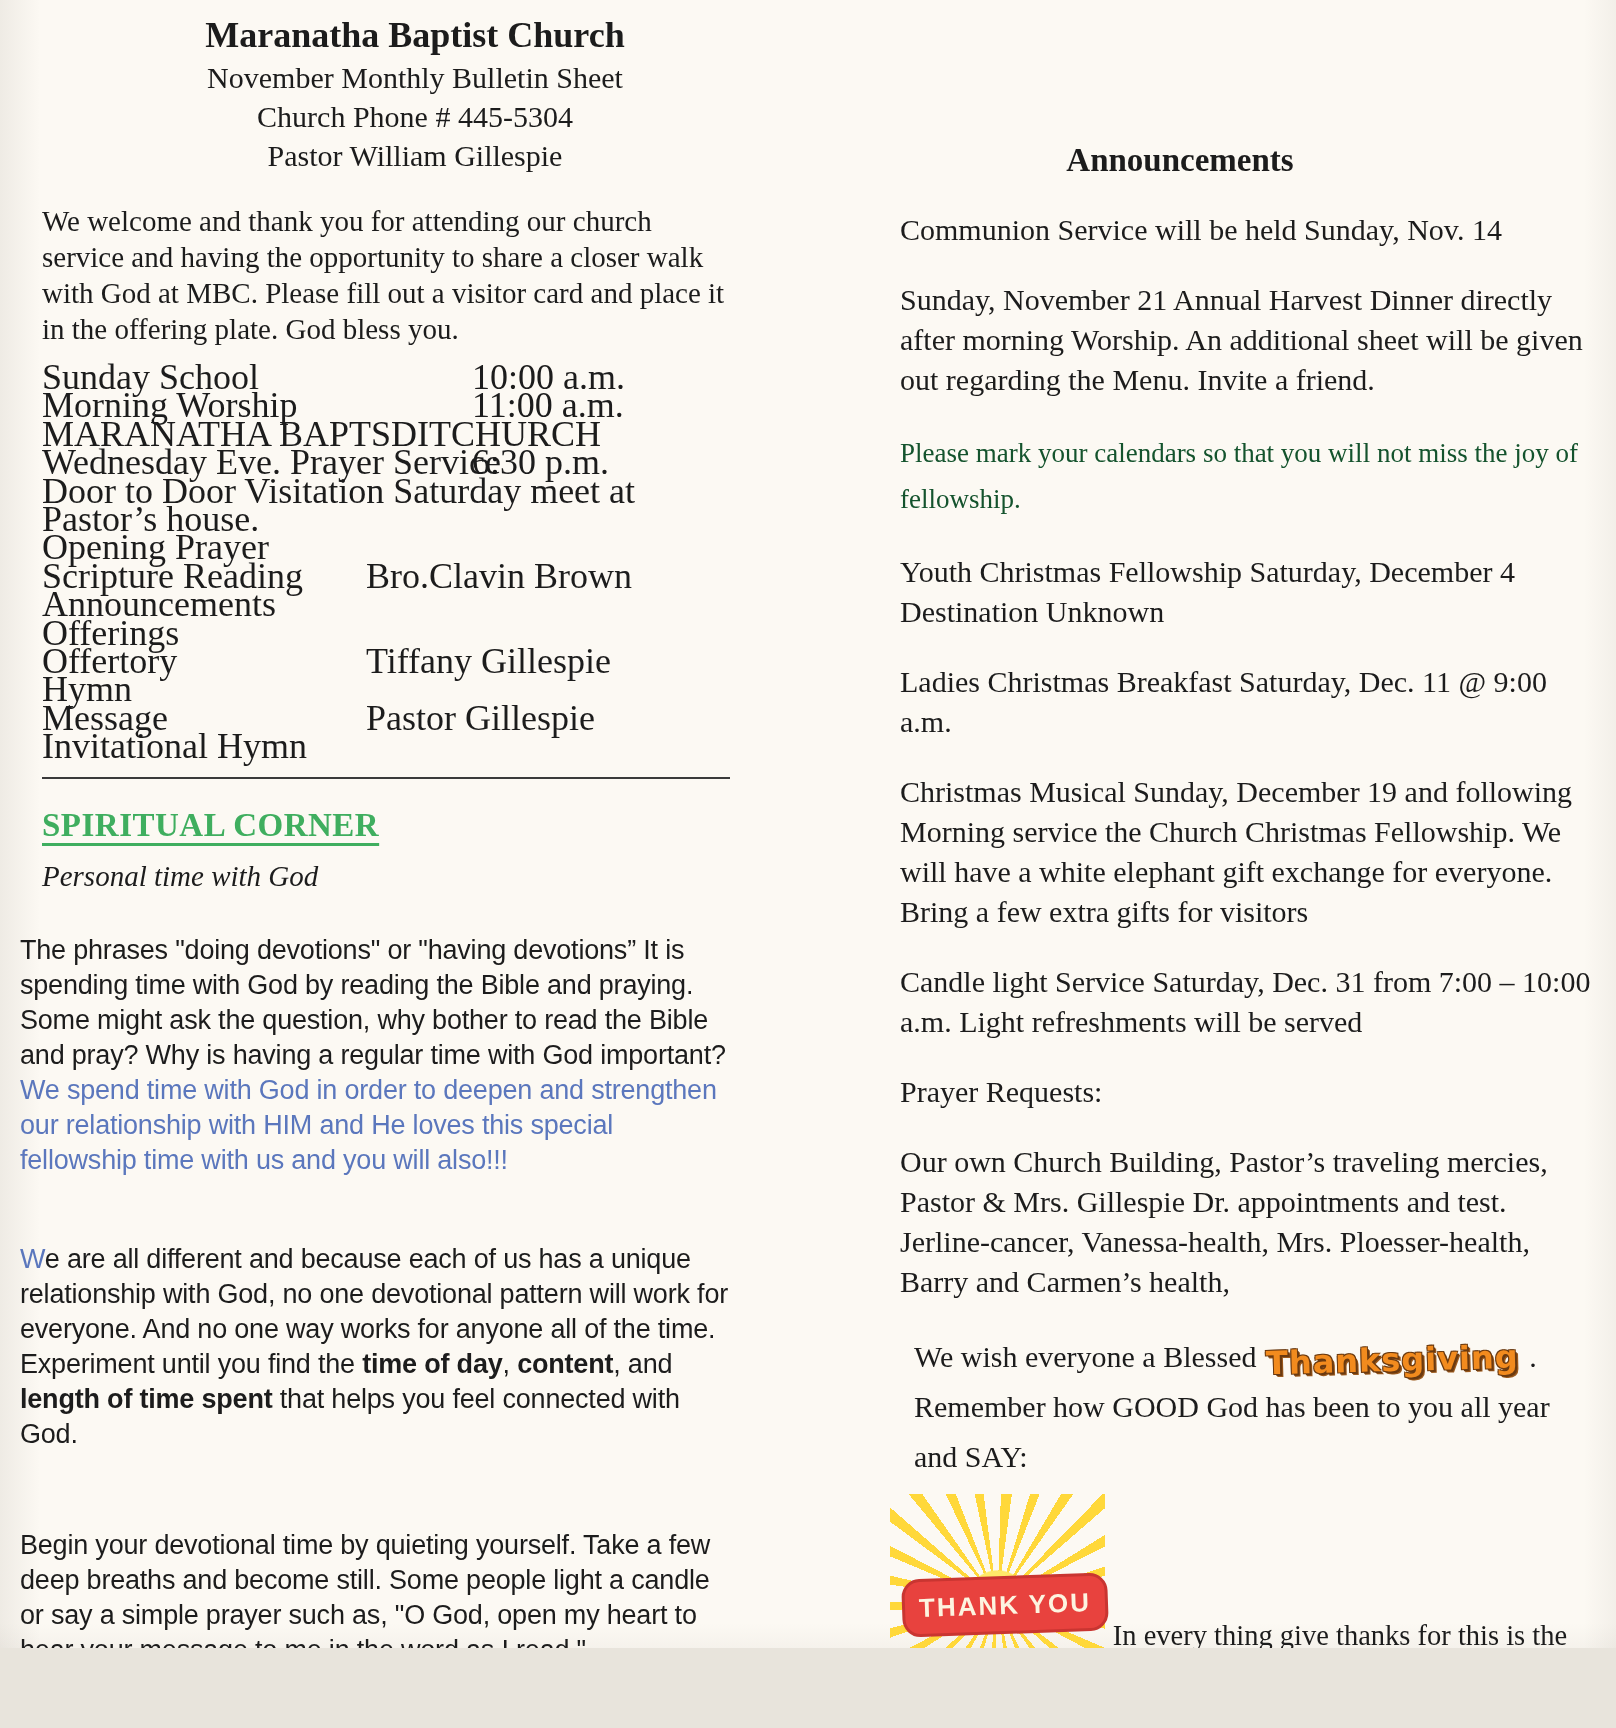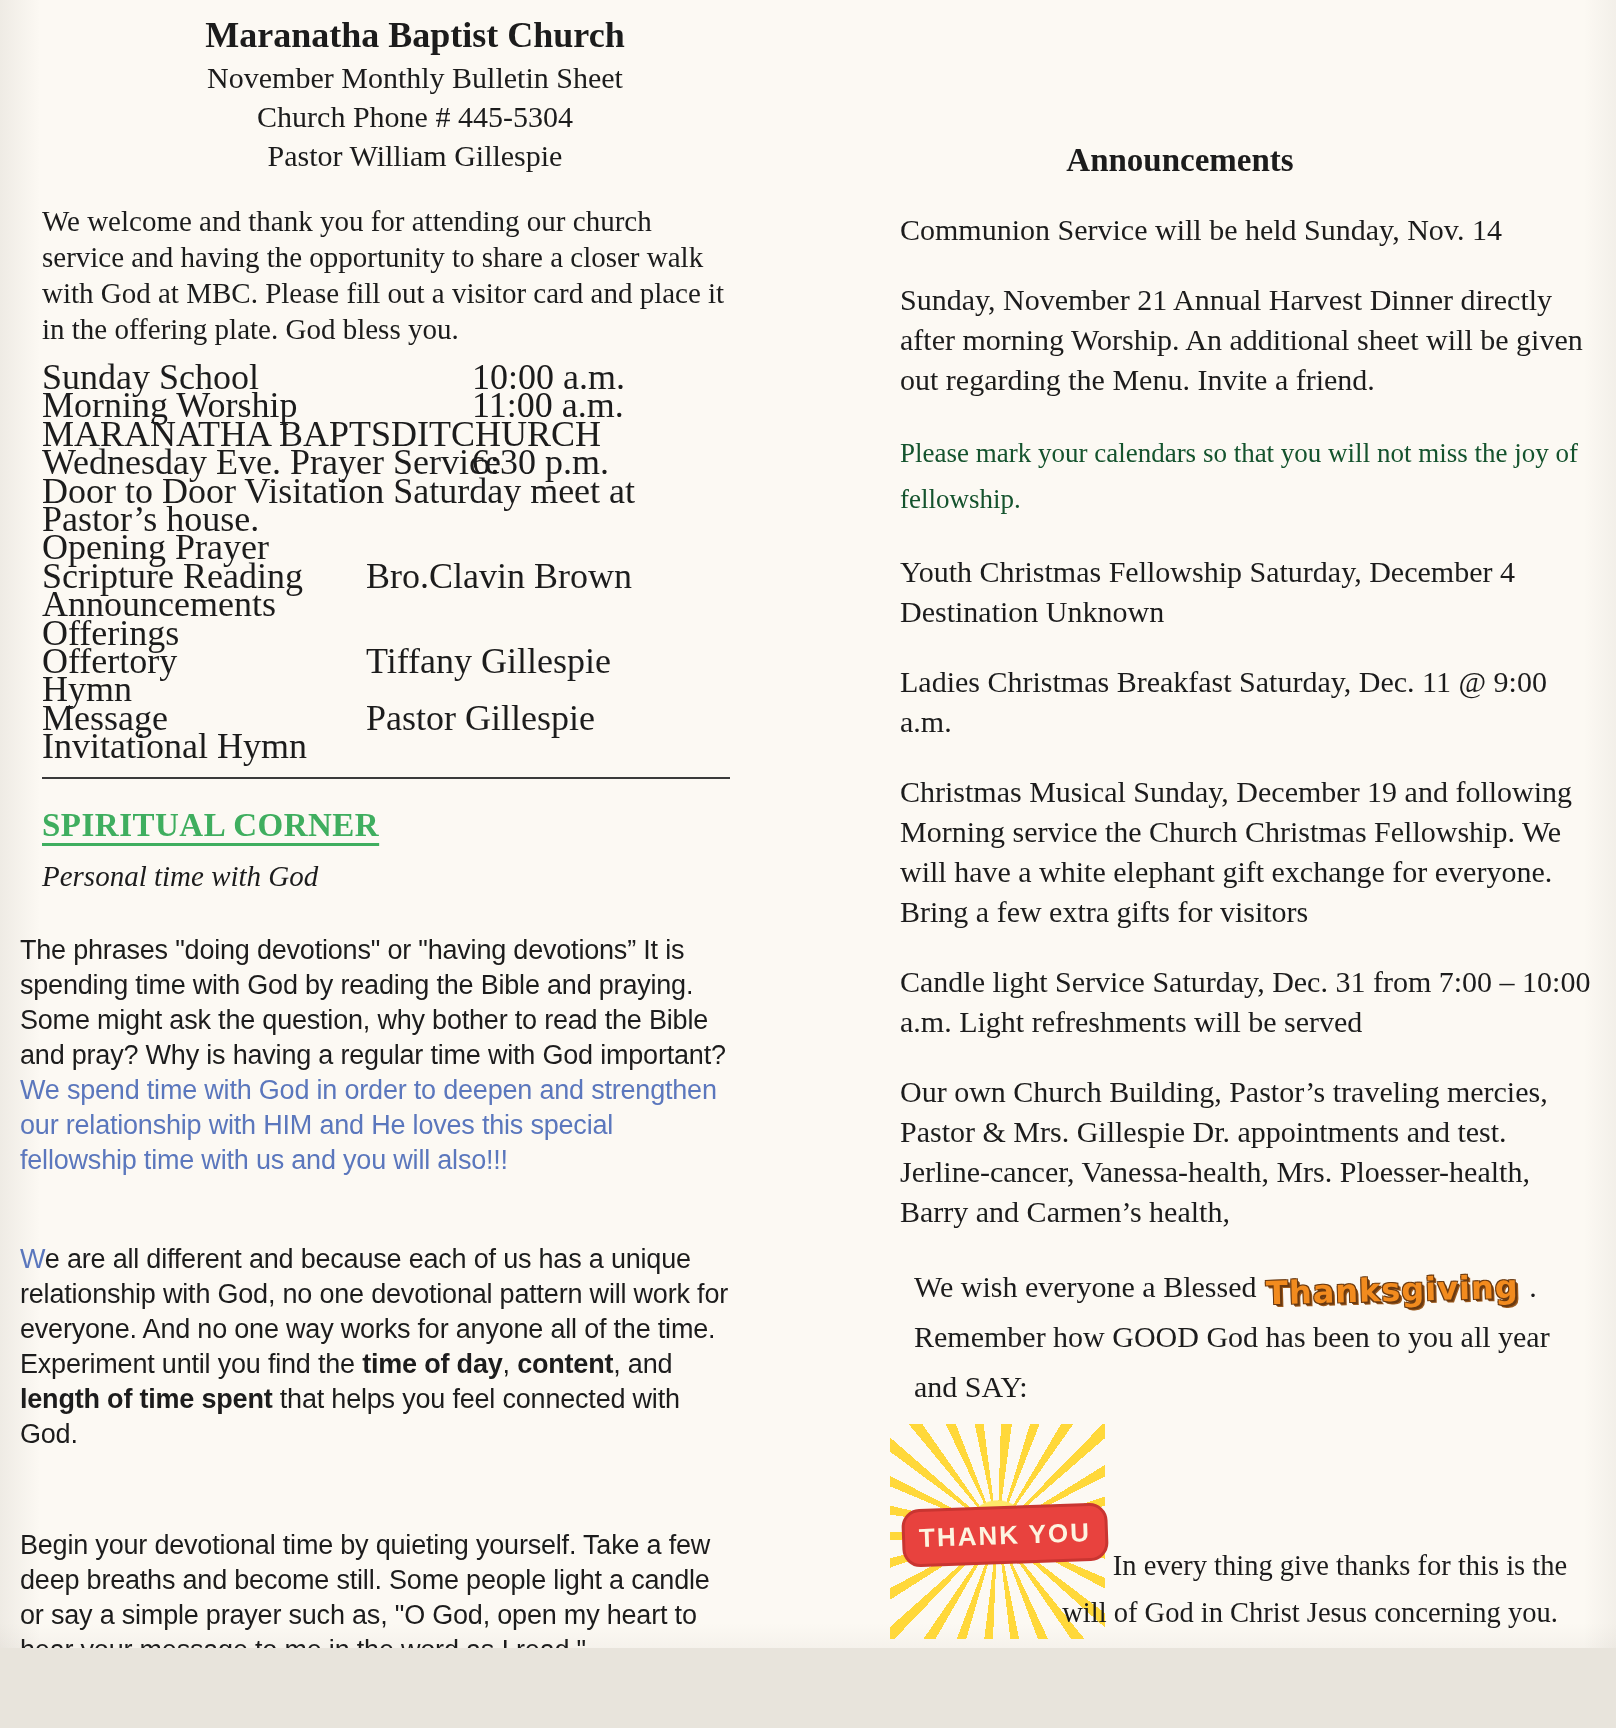--- a/index.html
+++ b/index.html
@@ -161,20 +161,21 @@
 
     <div class="ann-head">Announcements</div>
 
     <p class="ritem">Communion Service will be held Sunday, Nov. 14</p>
     <p class="ritem">Sunday, November 21 Annual Harvest Dinner directly after morning Worship.  An additional sheet will be given out regarding the Menu.  Invite a friend.</p>
     <p class="ritem red">Please mark your calendars so that you will not miss the joy of fellowship.</p>
     <p class="ritem">Youth Christmas Fellowship Saturday, December 4 Destination Unknown</p>
     <p class="ritem">Ladies Christmas Breakfast Saturday, Dec. 11 @ 9:00 a.m.</p>
     <p class="ritem">Christmas Musical Sunday, December 19 and following Morning service the Church Christmas Fellowship. We will have a white elephant gift exchange for everyone.  Bring a few extra gifts for visitors</p>
     <p class="ritem">Candle light Service Saturday, Dec. 31 from 7:00 – 10:00 a.m. Light refreshments will be served</p>
+    <p class="ritem">Prayer Requests:</p>
     <p class="ritem">Our own Church Building, Pastor’s traveling mercies, Pastor &amp; Mrs. Gillespie Dr. appointments and test. Jerline-cancer, Vanessa-health, Mrs. Ploesser-health, Barry and Carmen’s health,</p>
 
     <p class="blessing">
       <span>We wish everyone a Blessed</span><span class="tg-word">Thanksgiving</span><span>. Remember how GOOD God has been to you all year and SAY:</span>
     </p>
 
     <div class="ty">
       <div class="sun"></div>
       <div class="badge">THANK YOU</div>
       <div class="verse">

